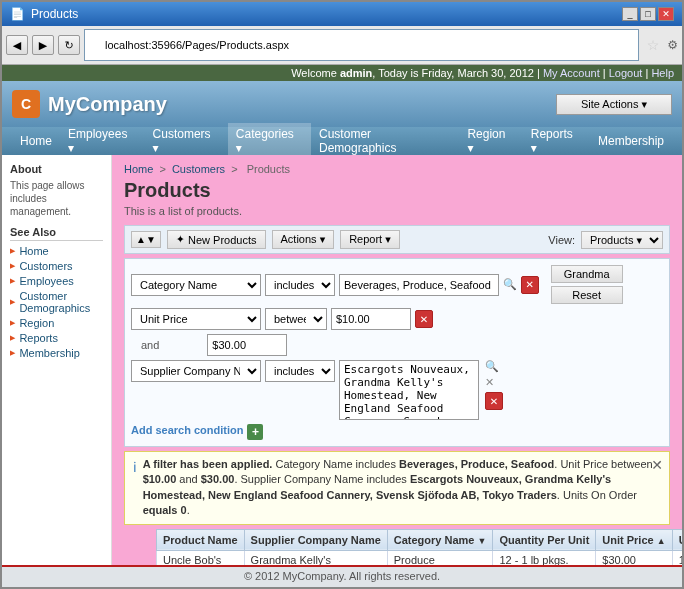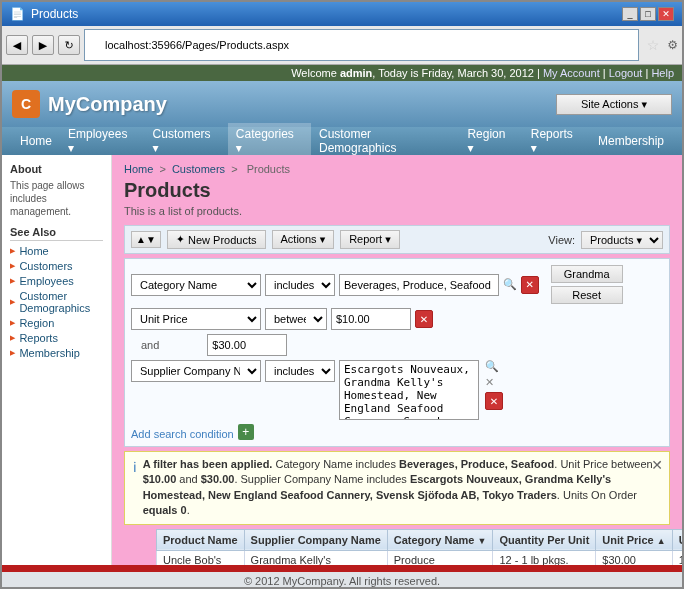--- a/index.html
+++ b/index.html
@@ -81,28 +81,28 @@
     .filter-notice .info-icon { color: #4080c0; font-size: 14px; flex-shrink: 0; margin-top: 1px; }
 
     
     .data-table { width: 100%; border-collapse: collapse; font-size: 11px; }
     .data-table th { background: linear-gradient(to bottom, #e8f0f8, #d0e0f0); border: 1px solid #b0c4d8; padding: 4px 6px; text-align: left; font-weight: bold; color: #333; cursor: pointer; white-space: nowrap; position: relative; }
     .data-table td { border: 1px solid #d0d8e8; padding: 3px 6px; vertical-align: top; color: #333; }
     .data-table tr:nth-child(even) td { background: #f4f8ff; }
     .data-table tr:nth-child(odd) td { background: white; }
 
     
-    .footer { background: #e0e4e8; border-top: 7px solid #b91c1c; padding: 3px 8px; font-size: 11px; color: #555; text-align: center; height: 22px; }
+    .footer { background: #e0e4e8; border-top: 2px solid #b91c1c; padding: 3px 8px; font-size: 11px; color: #555; text-align: center; height: 22px; }
 
     
     .table-wrapper { position: relative; padding-left: 32px; }
 
     .filter-and-row { display: flex; align-items: center; padding-left: 10px; font-size: 11px; color: #555; margin-bottom: 4px; }
 
-    .add-condition { color: #4080c0; font-size: 11px; cursor: pointer; margin-top: 2px; display: flex; align-items: flex-end; gap: 4px; }
+    .add-condition { color: #4080c0; font-size: 11px; cursor: pointer; margin-top: 2px; display: flex; align-items: flex-start; gap: 4px; font-weight: bold; }
     .add-condition-plus { width: 16px; height: 16px; background: #4a8a4a; color: white; border-radius: 2px; display: flex; align-items: center; justify-content: center; font-size: 12px; }
 
     .sort-az { font-size: 9px; }
   </style>
 </head>
 <body>
 
 <div class="window">
 
   <div class="title-bar">

